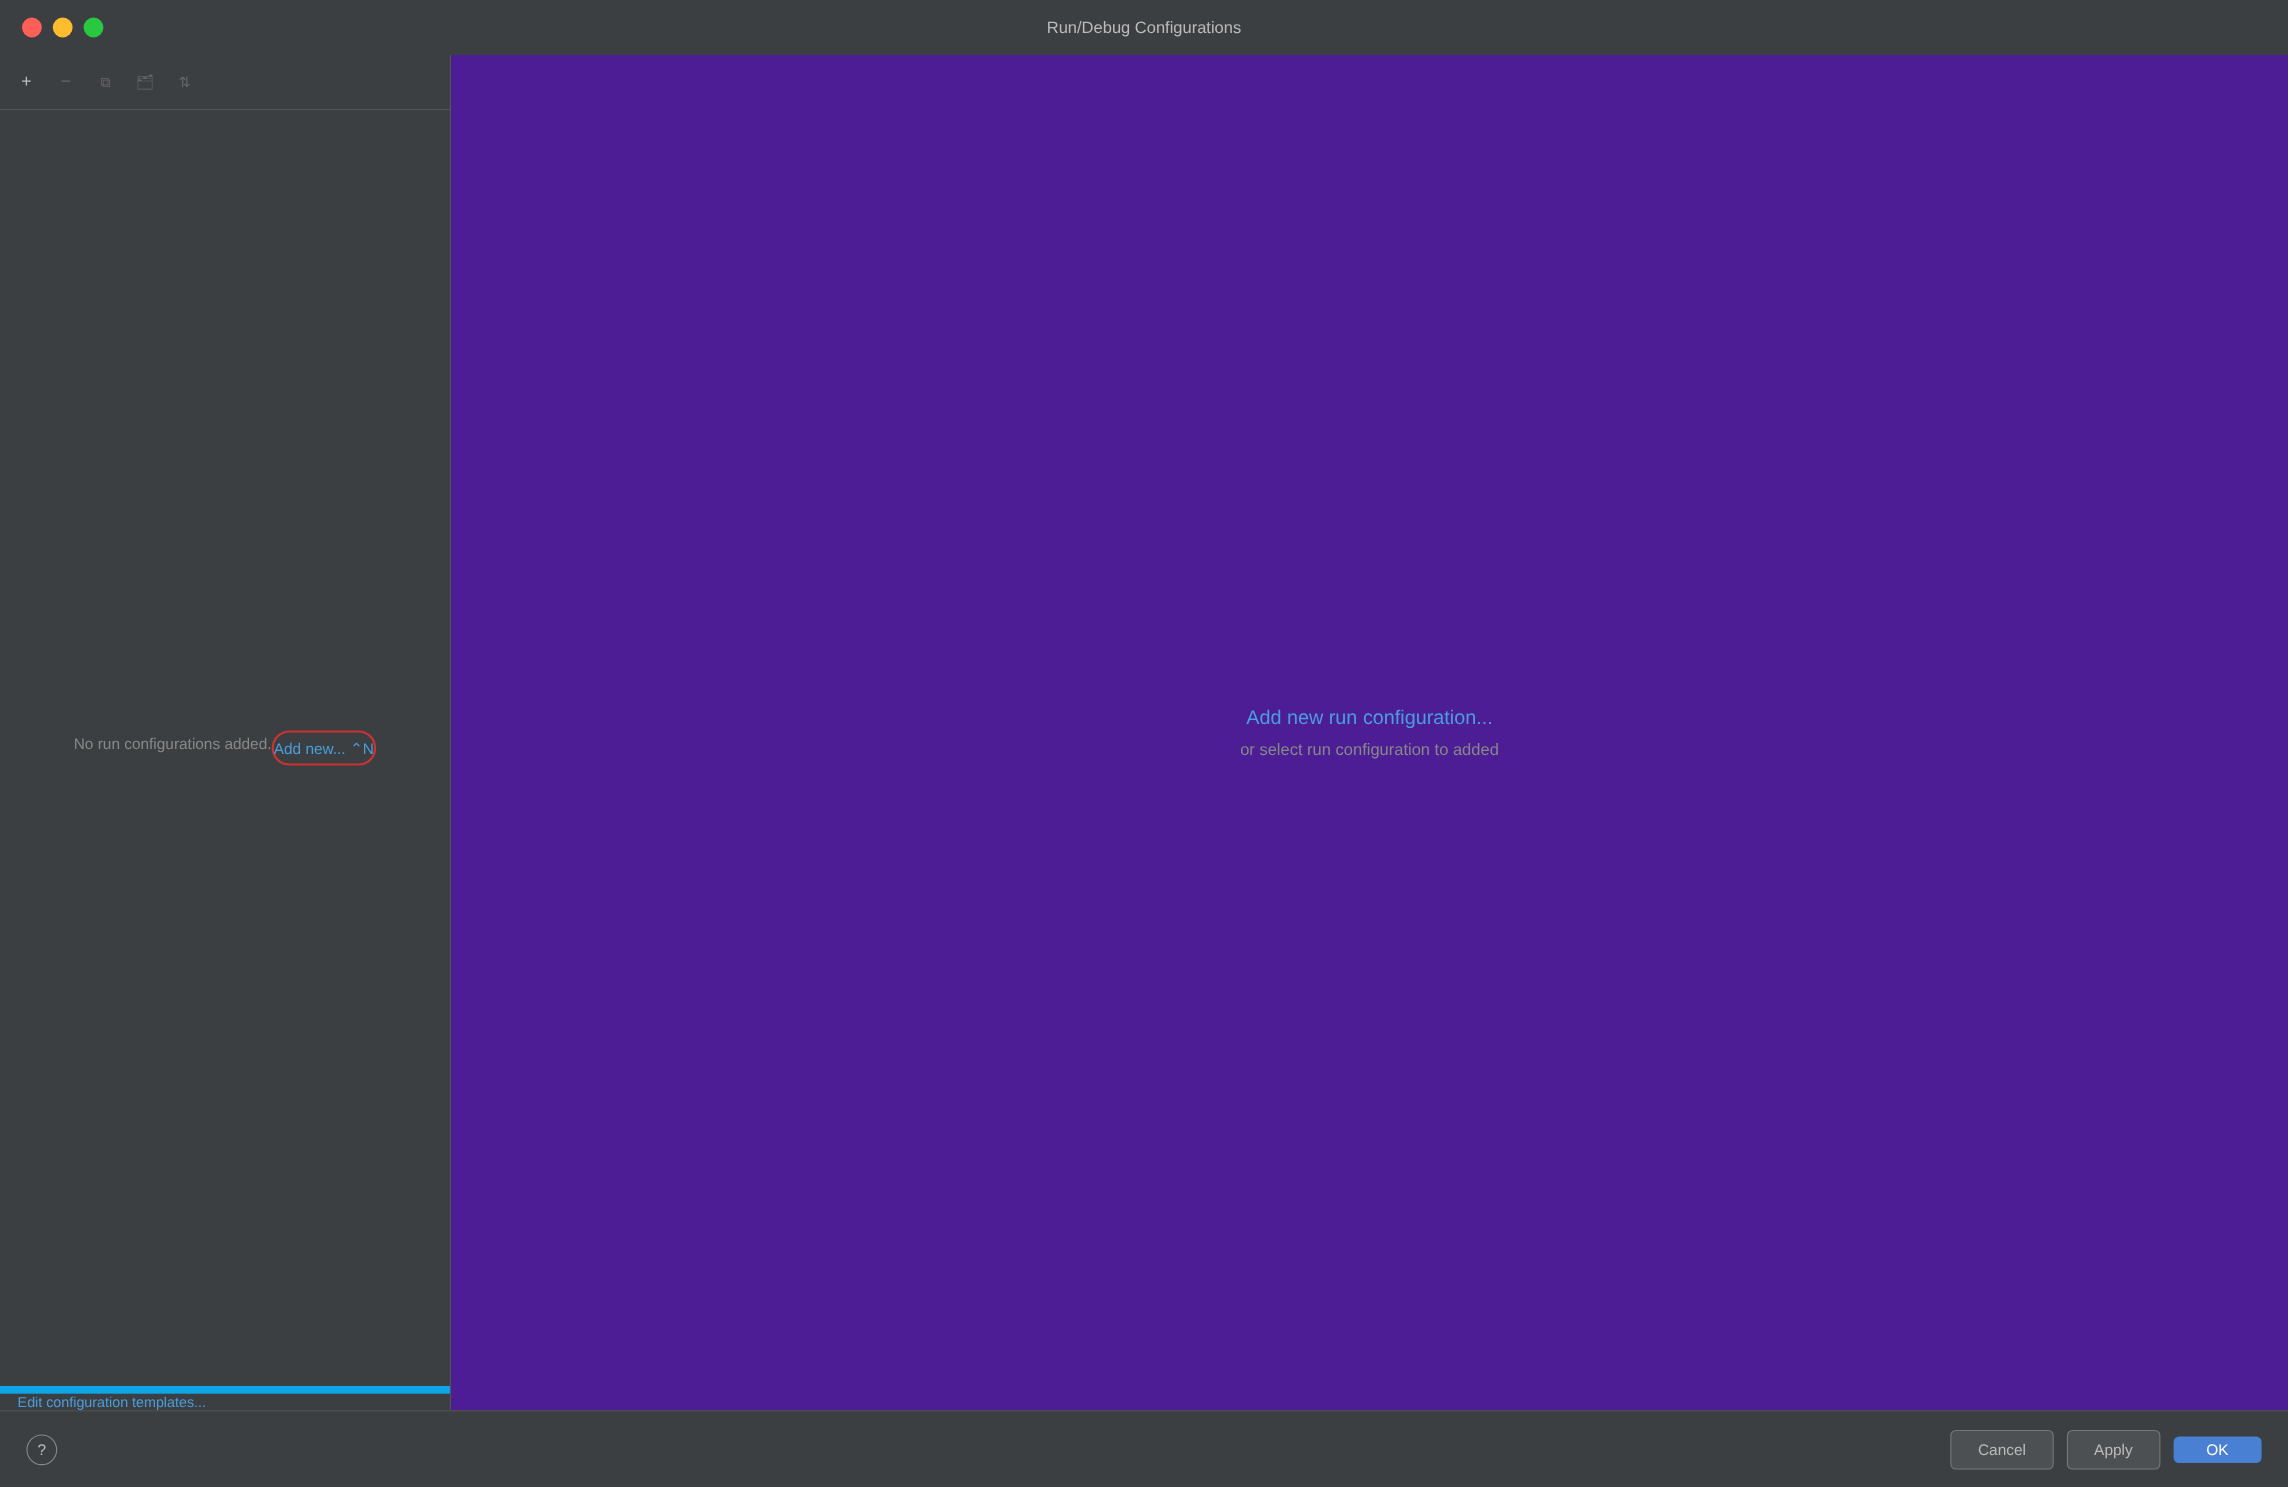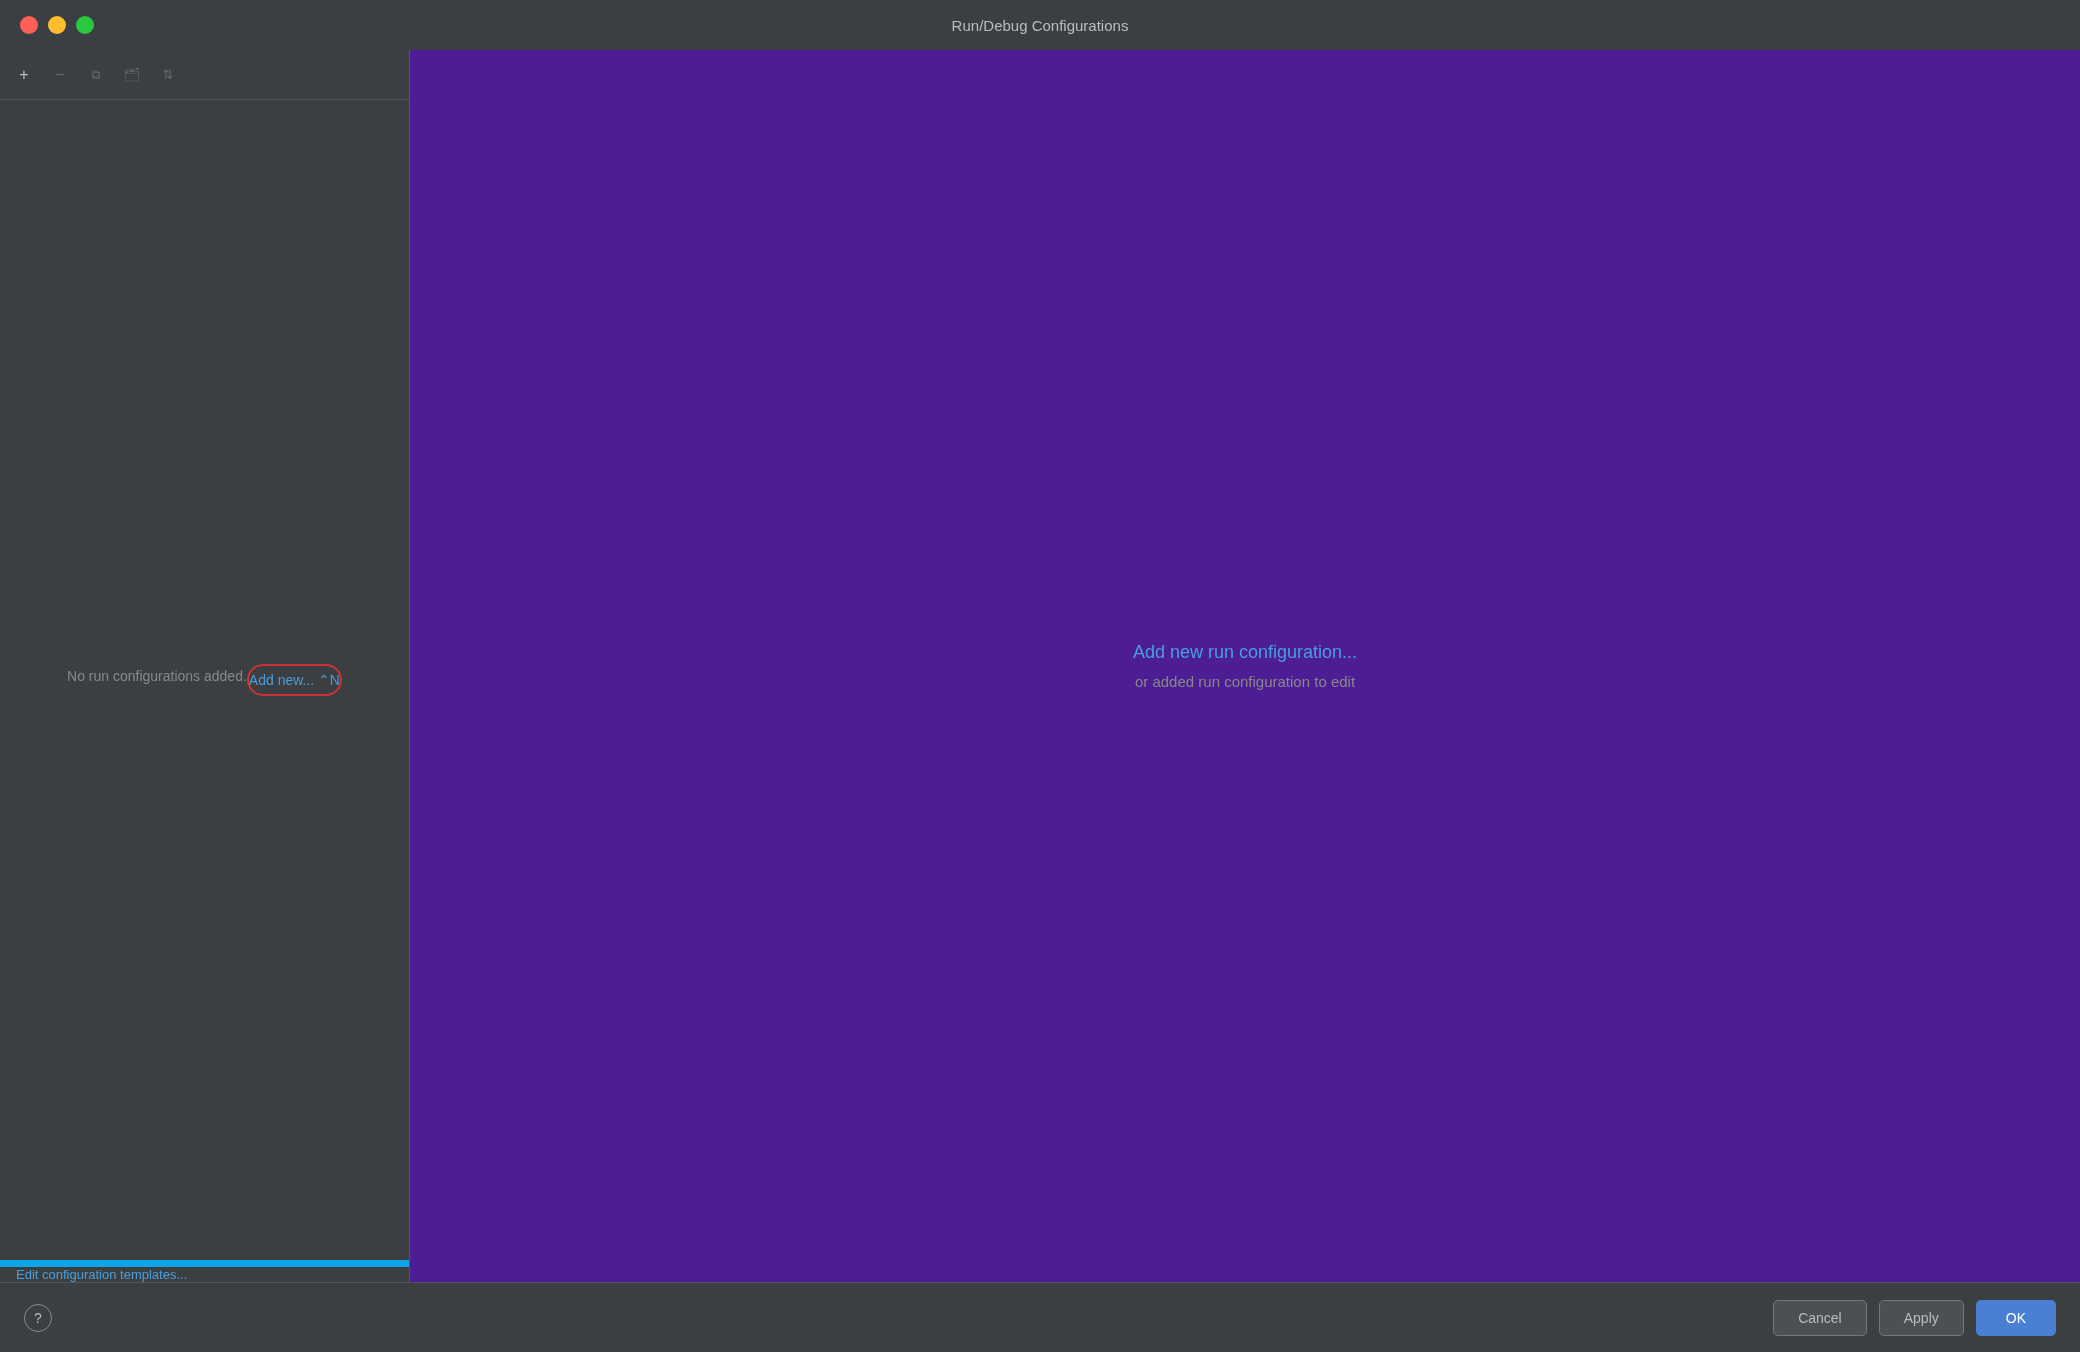--- a/index.html
+++ b/index.html
@@ -206,21 +206,21 @@
       padding: 0 24px;
       border: 1px solid #777777;
       background: #4c5052;
       color: #bbbbbb;
       font-size: 14px;
       border-radius: 5px;
       cursor: pointer;
     }
 
     .btn-ok {
-      height: 36px;
+      height: 24px;
       padding: 0 30px;
       border: none;
       background: #4a80d4;
       color: #ffffff;
       font-size: 14px;
       border-radius: 5px;
       cursor: pointer;
       font-weight: 500;
     }
   </style>
@@ -262,21 +262,21 @@
       <div class="left-panel-content">
         <span class="no-config-text">No run configurations added.</span>
         <span class="add-new-link">Add new... ⌃N</span>
       </div>
 
       <div class="edit-templates-link">Edit configuration templates...</div>
     </div>
 
     <div class="right-panel">
       <span class="add-config-link">Add new run configuration...</span>
-      <span class="or-select-text">or added run configuration to edit</span>
+      <span class="or-select-text">or select run configuration to added</span>
     </div>
 
   </div>
 
   <div class="footer">
     <div class="footer-left">
       <button class="help-btn">?</button>
     </div>
     <div class="footer-right">
       <button class="btn-cancel">Cancel</button>

